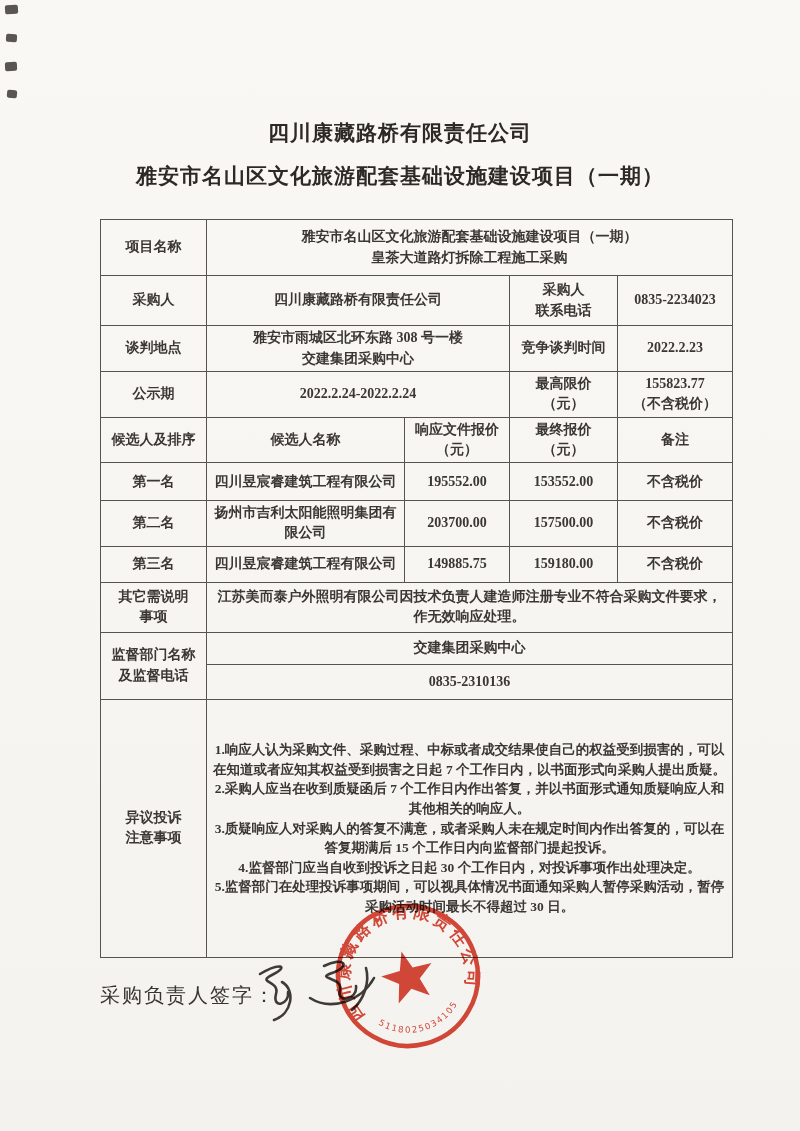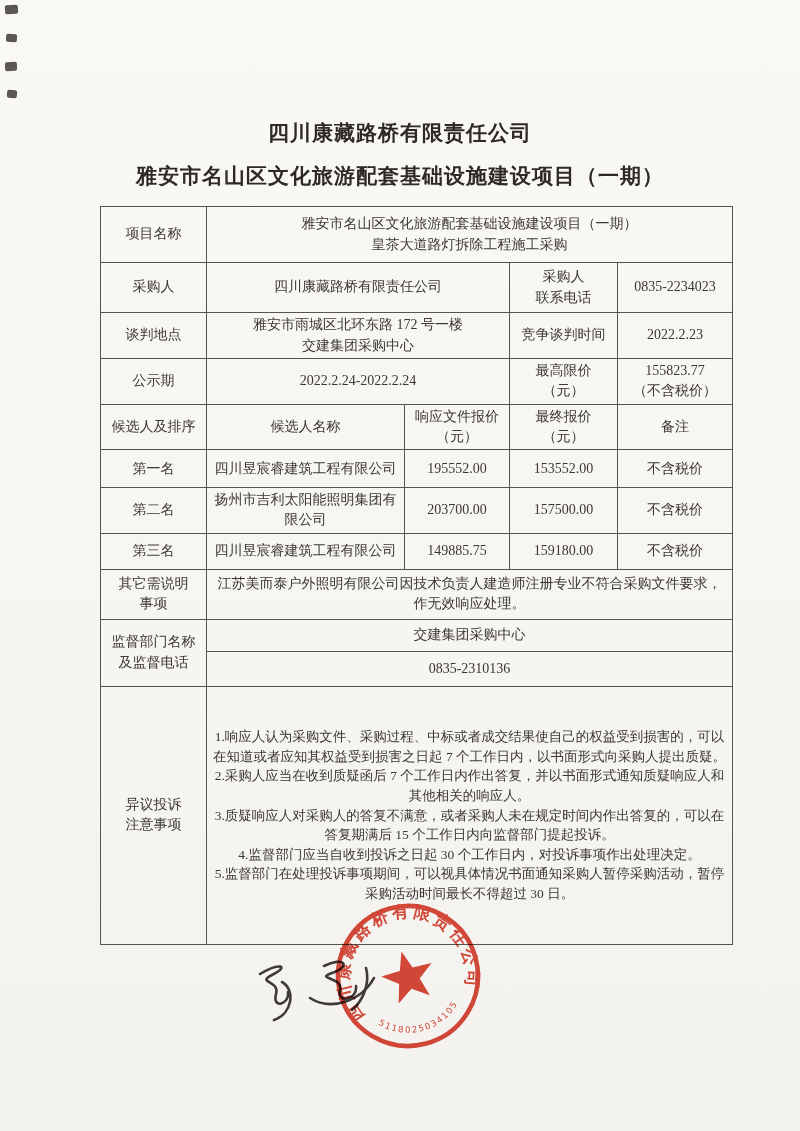--- a/index.html
+++ b/index.html
@@ -4,21 +4,21 @@
 <style>
   html,body{margin:0;padding:0;}
   body{width:800px;height:1131px;background:#e8e6e2;font-family:"Liberation Serif","DejaVu Serif",serif;}
   .page{position:relative;width:800px;height:1131px;background:linear-gradient(180deg,#faf8f5 0%,#f7f5f1 60%,#f4f2ee 100%);overflow:hidden;color:#34312e;}
   .artifact{position:absolute;background:#3d3a35;border-radius:2px;opacity:.85;}
   .a1{left:5px;top:5px;width:13px;height:9px;transform:rotate(-4deg);}
   .a2{left:6px;top:34px;width:11px;height:8px;transform:rotate(3deg);}
   .a3{left:5px;top:62px;width:12px;height:9px;transform:rotate(-2deg);}
   .a4{left:7px;top:90px;width:10px;height:8px;transform:rotate(5deg);}
   .title{position:absolute;left:0;top:112px;width:100%;text-align:center;font-weight:bold;font-size:21px;line-height:43px;letter-spacing:1px;color:#2c2926;}
-  table.doc{position:absolute;left:100px;top:206px;width:632px;border-collapse:collapse;table-layout:fixed;font-size:14px;color:#3a3734;}
+  table.doc{position:absolute;left:100px;top:219px;width:632px;border-collapse:collapse;table-layout:fixed;font-size:14px;color:#3a3734;font-weight:bold;}
   table.doc td{border:1px solid #57534d;vertical-align:middle;text-align:center;padding:2px 6px;line-height:1.45;}
   td.lbl{padding:2px 4px;}
   td.left{text-align:left;padding:4px 10px;}
   .r-project{height:56px}.r-purchaser{height:50px}.r-nego{height:46px}.r-public{height:41px}
   .r-chead{height:41px}.r-c1{height:38px}.r-c2{height:45px}.r-c3{height:36px}
   .r-other{height:50px}.r-sup1{height:32px}.r-sup2{height:35px}.r-obj{height:258px}
   td.objection{text-align:left;vertical-align:middle;padding:10px 14px;font-size:13.5px;line-height:1.78;}
   td.notes{text-align:left;padding:4px 12px;line-height:1.6;}
   .signline{position:absolute;left:100px;top:982px;font-size:20px;letter-spacing:2px;color:#38342f;}
   svg.signature{position:absolute;left:246px;top:948px;width:160px;height:90px;}
@@ -65,21 +65,21 @@
       <td class="lbl">
         <div>采购人</div>
         <div>联系电话</div>
       </td>
       <td>0835-2234023</td>
     </tr>
 
     <tr class="r-nego">
       <td class="lbl">谈判地点</td>
       <td colspan="2">
-        <div>雅安市雨城区北环东路 172 号一楼</div>
+        <div>雅安市雨城区北环东路 308 号一楼</div>
         <div>交建集团采购中心</div>
       </td>
       <td class="lbl">竞争谈判时间</td>
       <td>2022.2.23</td>
     </tr>
 
     <tr class="r-public">
       <td class="lbl">公示期</td>
       <td colspan="2">2022.2.24-2022.2.24</td>
       <td class="lbl">
@@ -158,20 +158,23 @@
         <div>1.响应人认为采购文件、采购过程、中标或者成交结果使自己的权益受到损害的，可以在知道或者应知其权益受到损害之日起 7 个工作日内，以书面形式向采购人提出质疑。</div>
         <div>2.采购人应当在收到质疑函后 7 个工作日内作出答复，并以书面形式通知质疑响应人和其他相关的响应人。</div>
         <div>3.质疑响应人对采购人的答复不满意，或者采购人未在规定时间内作出答复的，可以在答复期满后 15 个工作日内向监督部门提起投诉。</div>
         <div>4.监督部门应当自收到投诉之日起 30 个工作日内，对投诉事项作出处理决定。</div>
         <div>5.监督部门在处理投诉事项期间，可以视具体情况书面通知采购人暂停采购活动，暂停采购活动时间最长不得超过 30 日。</div>
       </td>
     </tr>
   </tbody>
     </table>
 
+  <div class="signline">
+    <span>采购负责人签字：</span>
+  </div>
 
   <svg class="signature" viewBox="0 0 160 90">
     <g fill="none" stroke="#2b2824" stroke-width="2.6" stroke-linecap="round" stroke-linejoin="round" opacity="0.9">
       <path d="M14,26 C34,14 44,18 26,27 C10,35 34,32 30,46 C26,62 44,56 42,44"></path>
       <path d="M36,34 C50,42 46,66 28,72"></path>
       <path d="M78,18 C98,8 106,18 86,25 C68,31 98,29 94,42 C90,56 112,52 110,38"></path>
       <path d="M64,50 C86,64 116,52 128,30"></path>
       <path d="M120,20 C124,34 118,52 106,62"></path>
     </g>
   </svg>

